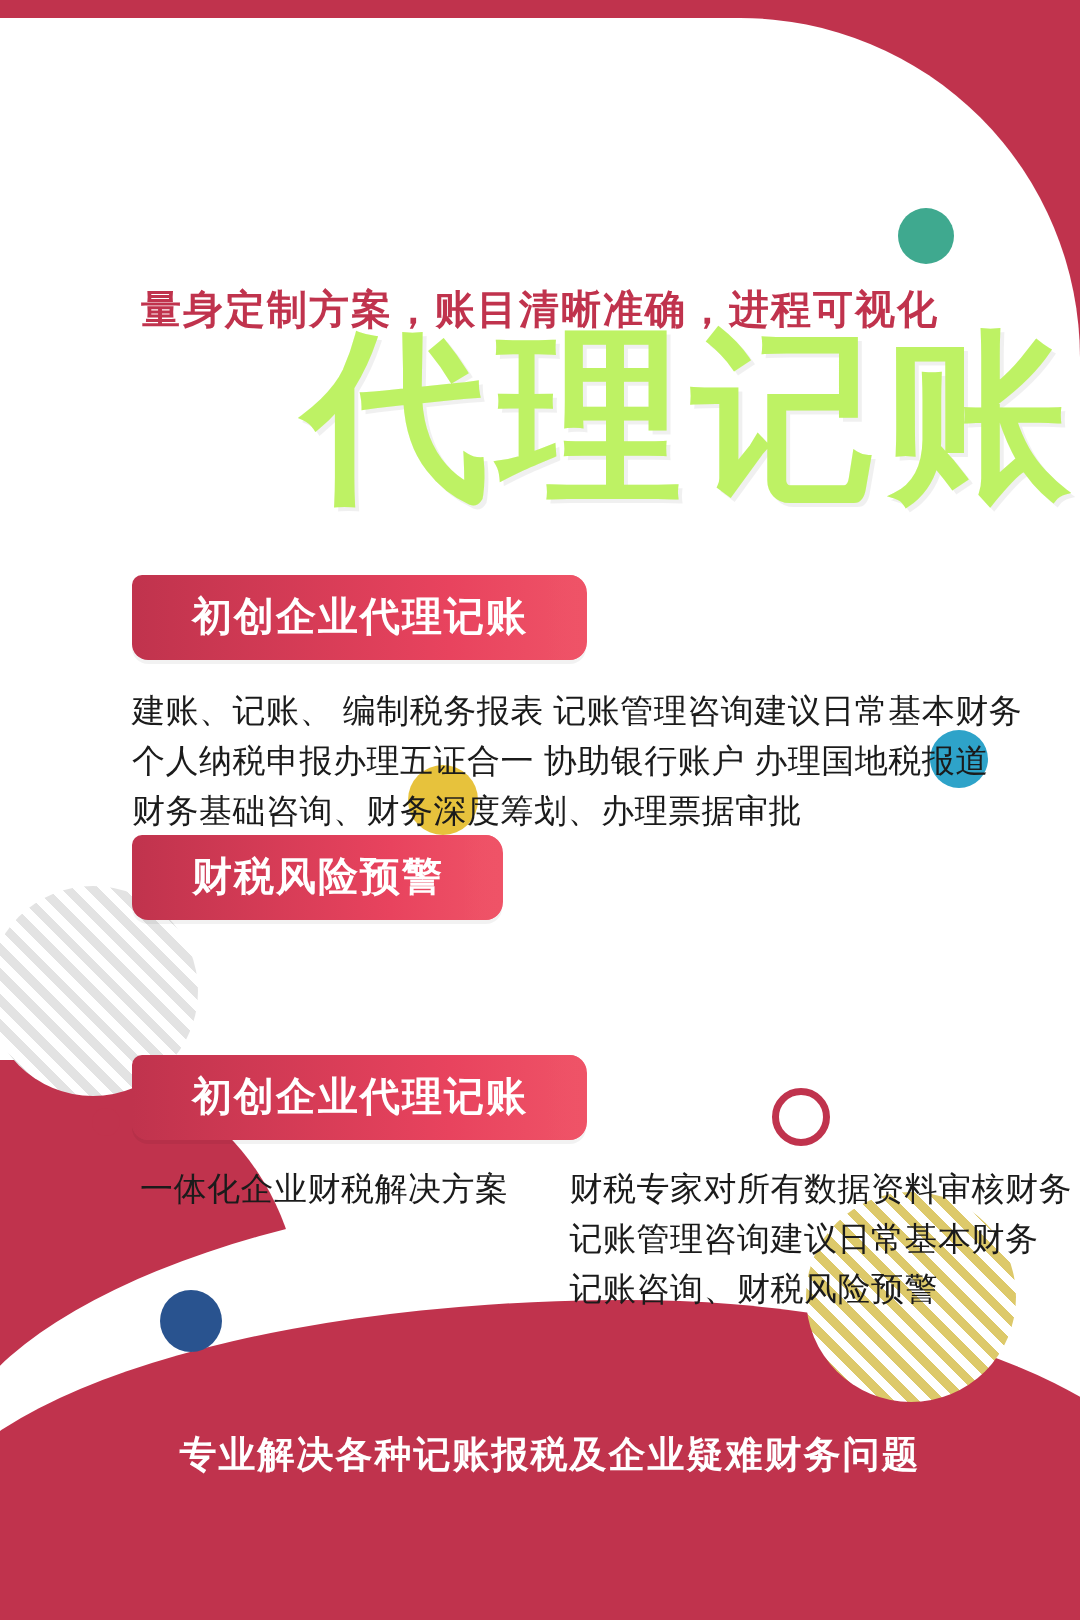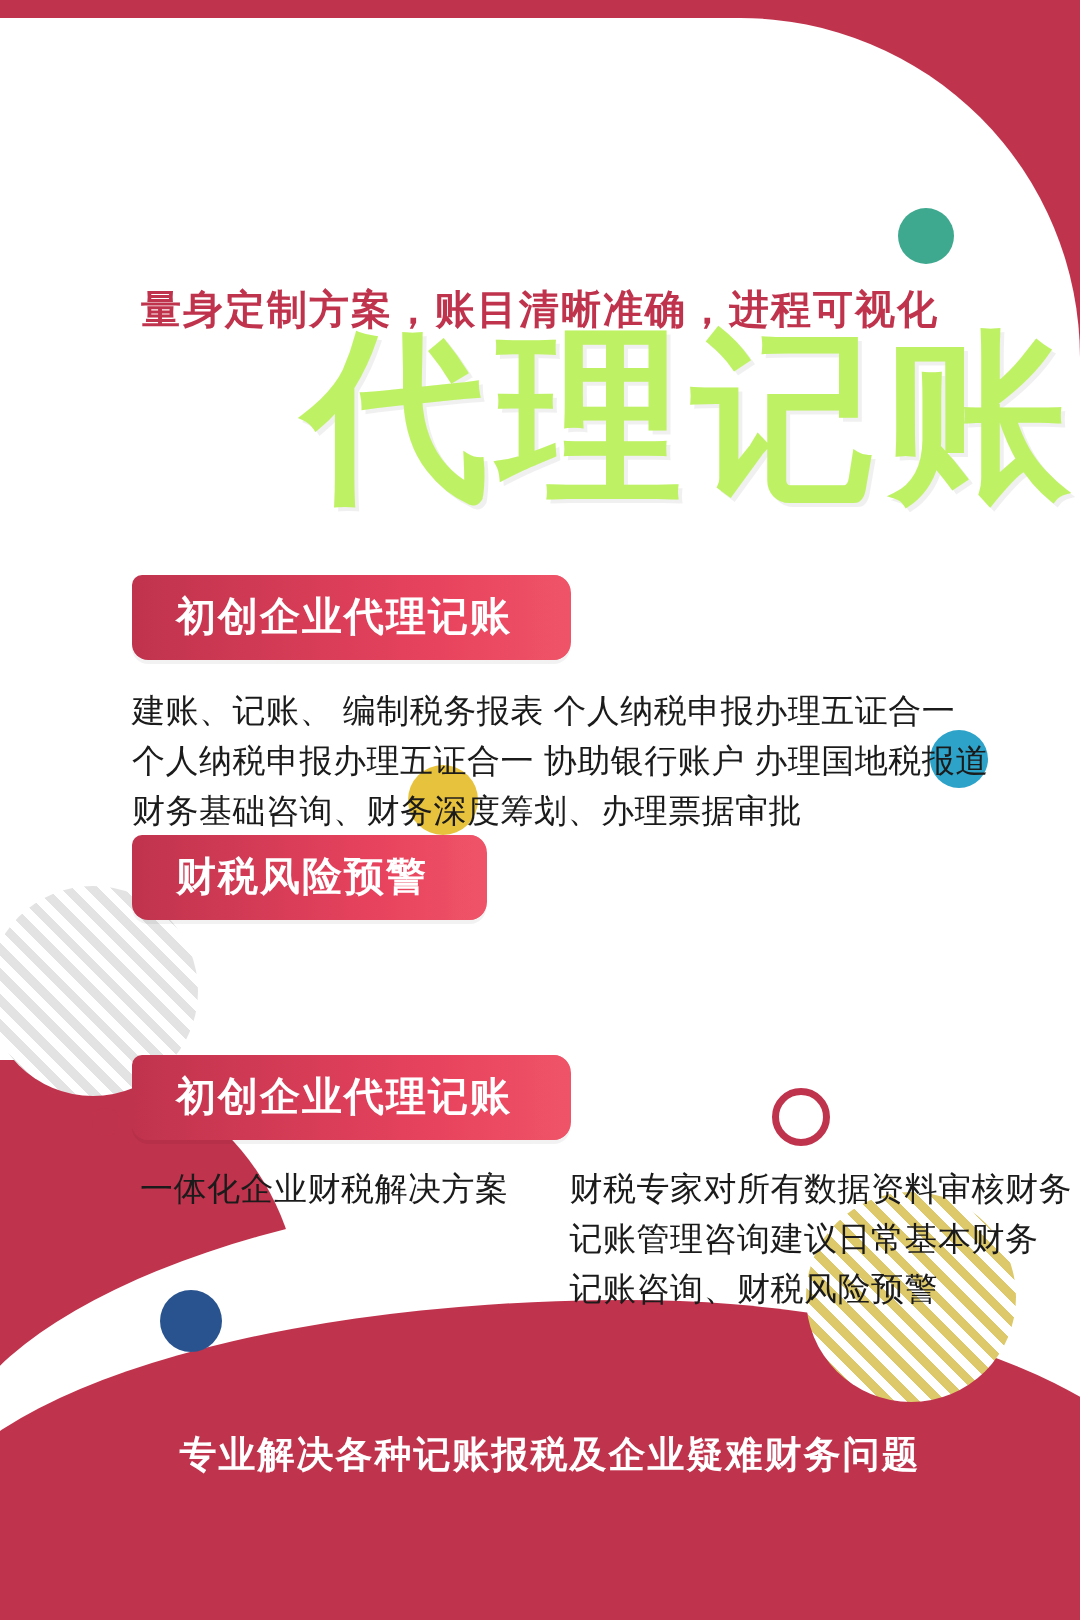--- a/index.html
+++ b/index.html
@@ -92,21 +92,21 @@
     color:#bef264;
     font-family:Liberation Sans, sans-serif;
     text-shadow:4px 4px 0 rgba(0,0,0,0.06);
   }
 
   
   .section{position:absolute;left:0;width:1080px;}
   .tag{
     display:inline-block;
     margin-left:132px;
-    padding:14px 58px 16px 44px;
+    padding:14px 58px 16px 60px;
     background:linear-gradient(90deg,#c0334d 0%,#e8435e 70%,#ef5367 100%);
     color:#ffffff;
     font-size:40px;font-weight:bold;letter-spacing:2px;
     border-radius:16px 16px 16px 16px;
     border-top-left-radius:10px;
     box-shadow:0 4px 0 rgba(0,0,0,0.05);
     position:relative;
   }
   .tag::after{
     content:"";
@@ -156,21 +156,21 @@
     <span class="ring-red"></span>
     <span class="stripe-circle stripe-gray"></span>
     <span class="stripe-circle stripe-yellow"></span>
 
     <div class="subhead">量身定制方案，账目清晰准确，进程可视化</div>
     <div class="headline">代理记账</div>
 
     <div class="section" style="top:575px;">
       <div class="tag">初创企业代理记账</div>
       <div class="lines">
-        <div>建账、记账、 编制税务报表 个人纳税申报办理五证合一</div>
+        <div>建账、记账、 编制税务报表 记账管理咨询建议日常基本财务</div>
         <div>个人纳税申报办理五证合一 协助银行账户 办理国地税报道</div>
         <div>财务基础咨询、财务深度筹划、办理票据审批</div>
       </div>
     </div>
 
     <div class="section" style="top:835px;">
       <div class="tag">财税风险预警</div>
     </div>
 
     <div class="section" style="top:1055px;">

